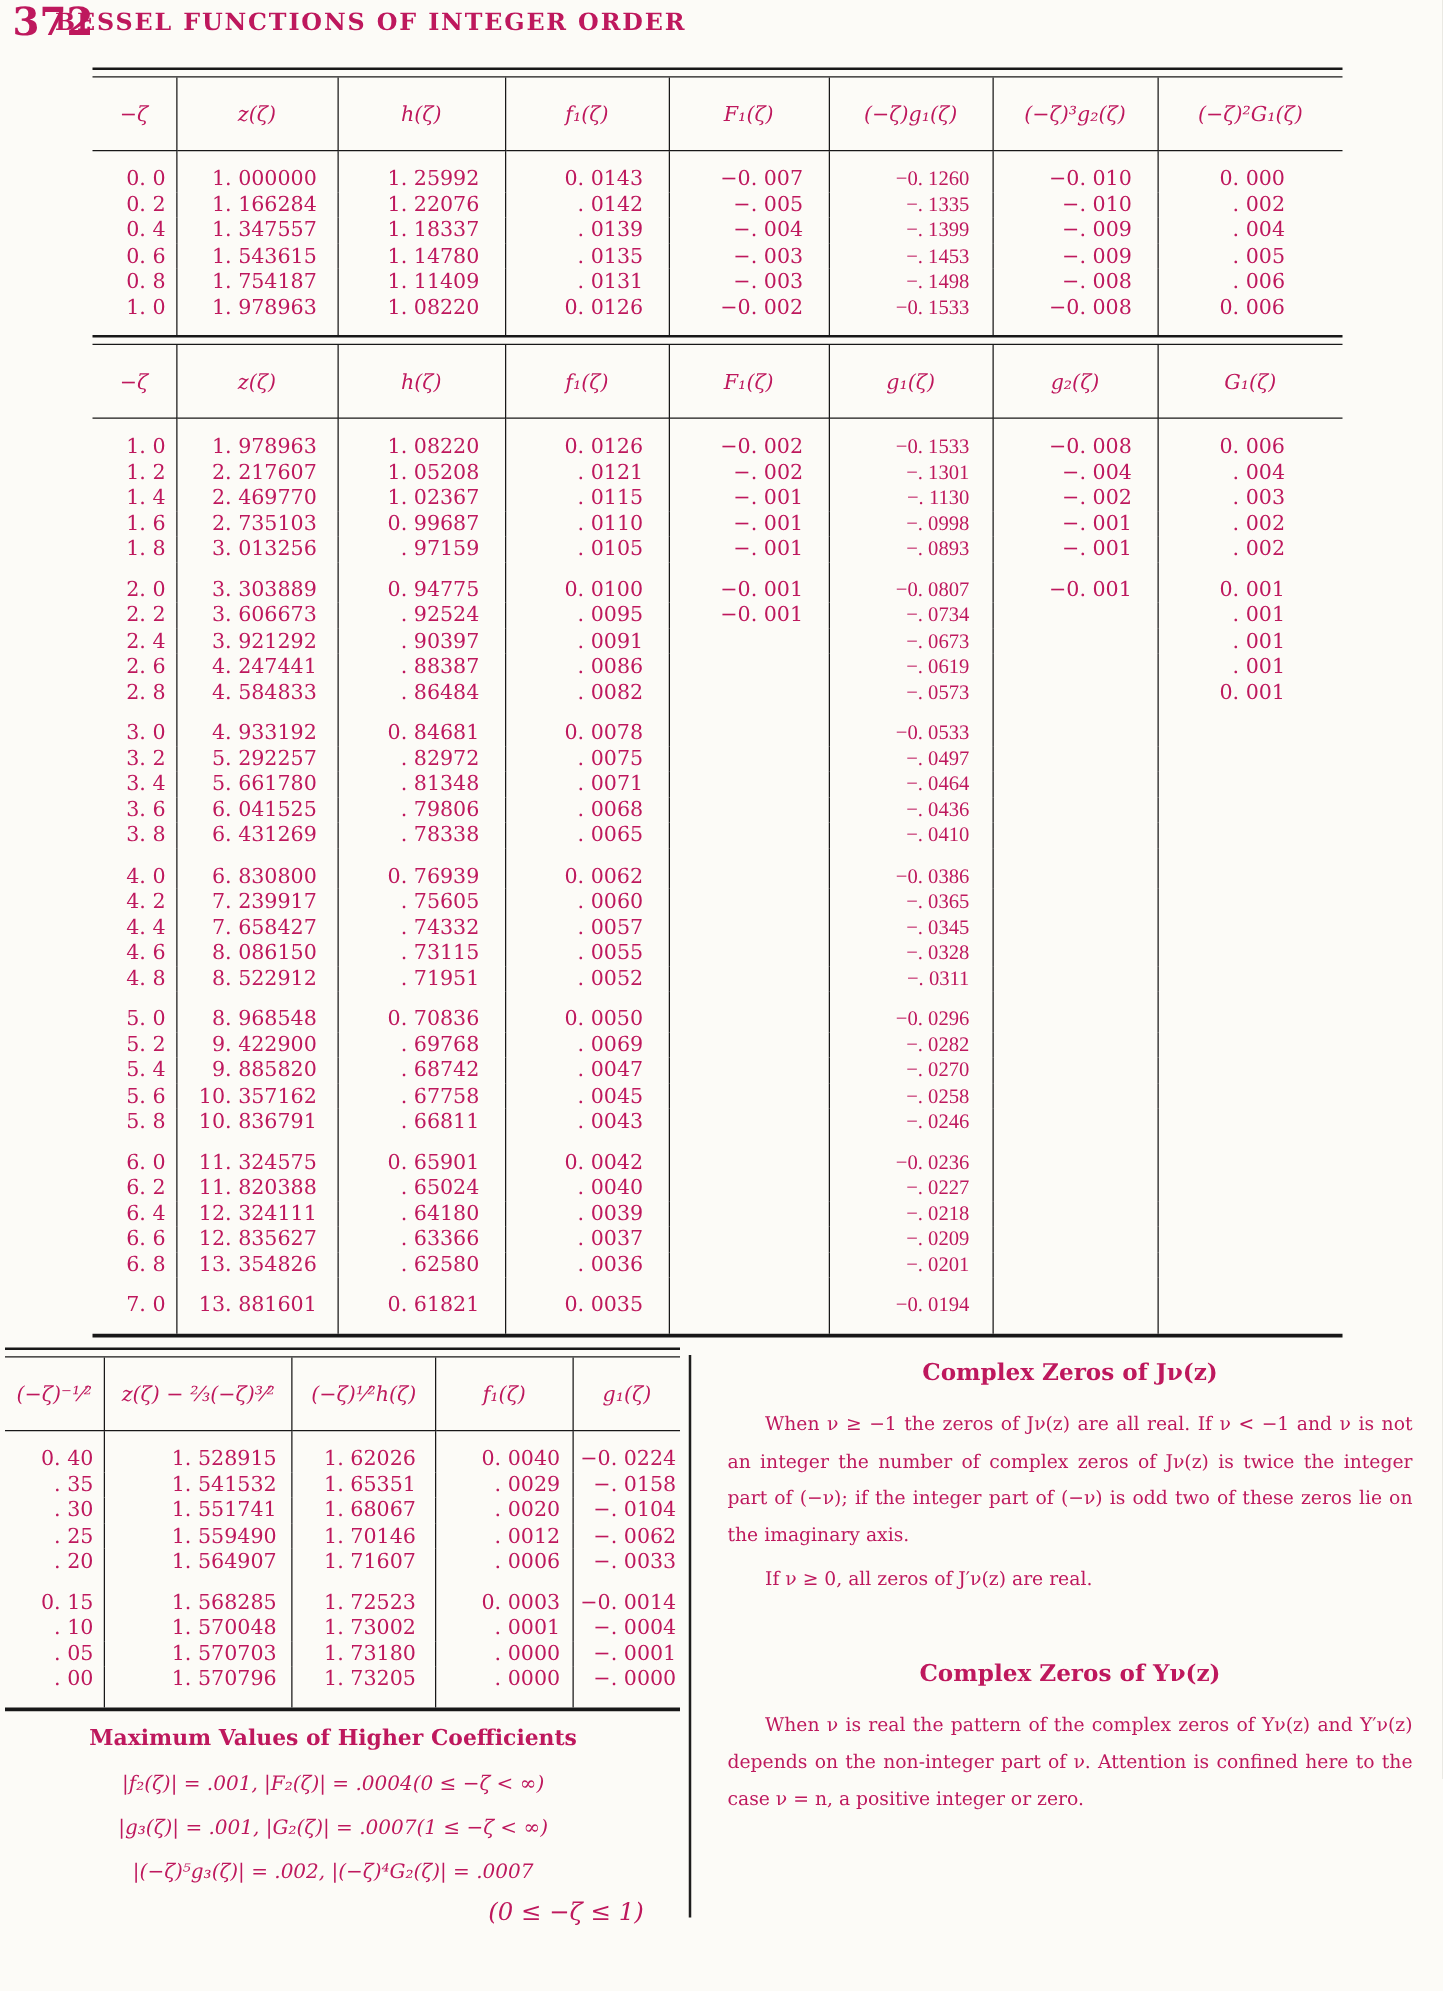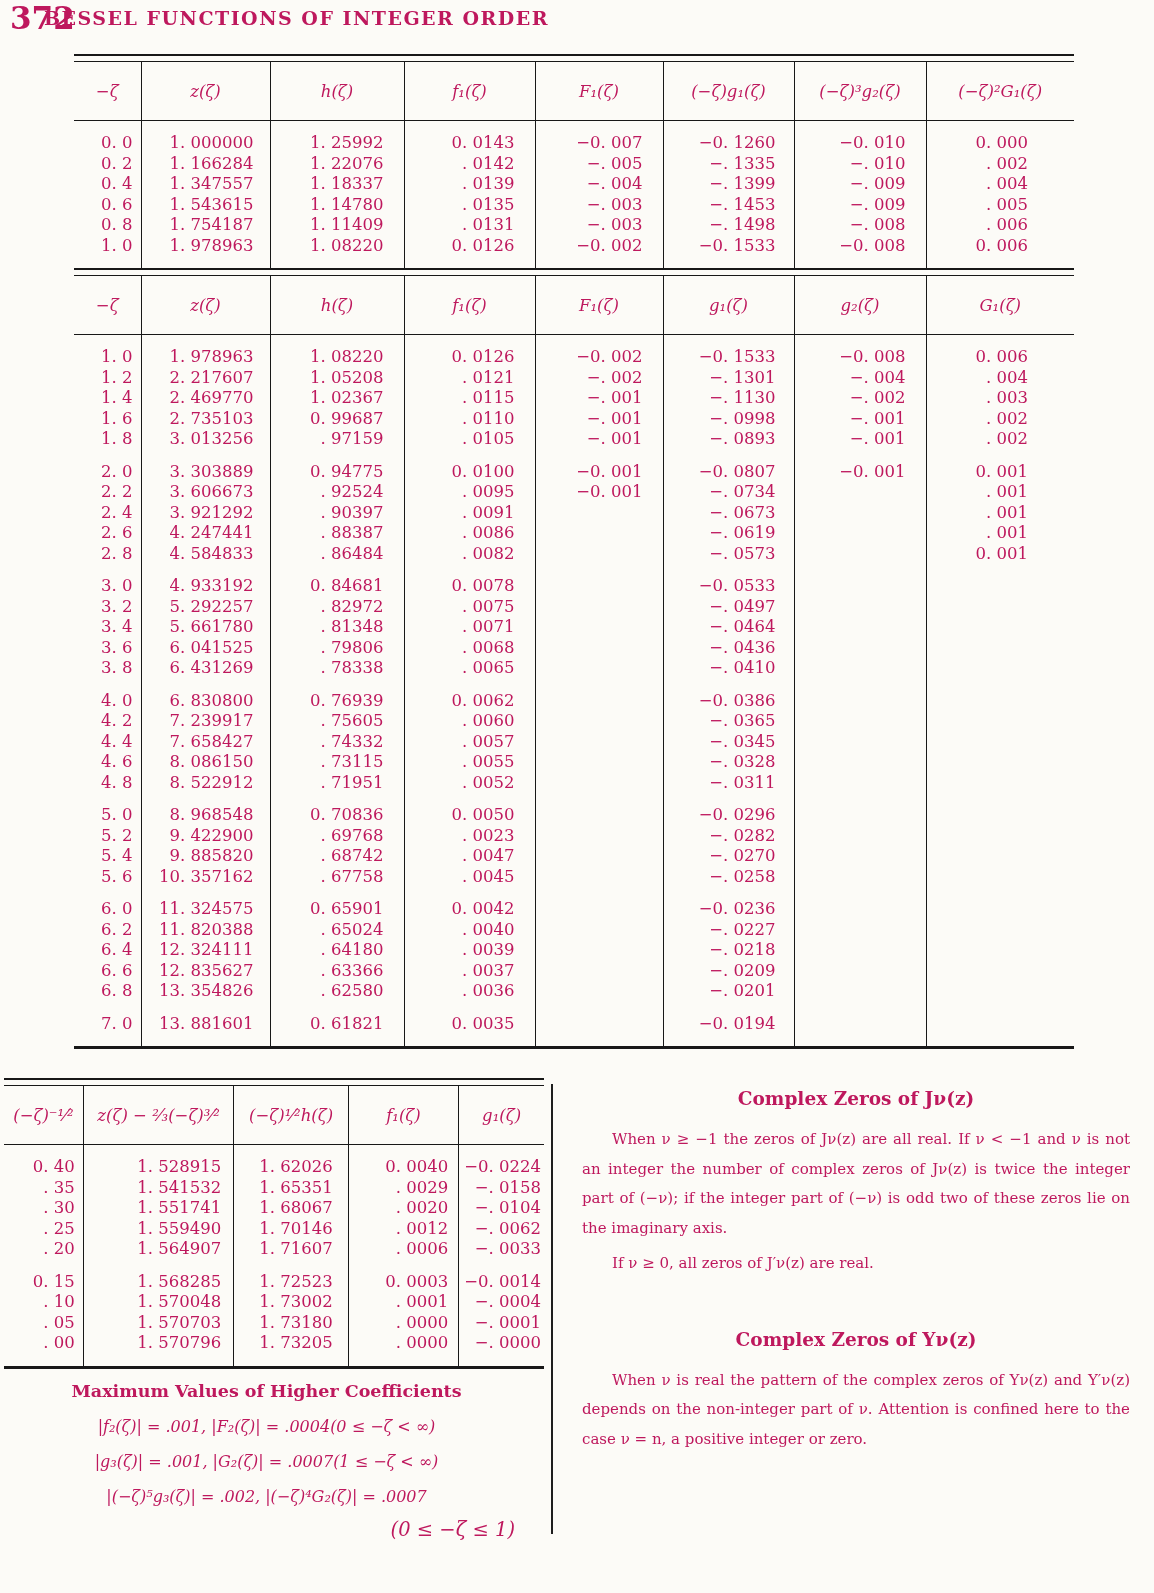--- a/index.html
+++ b/index.html
@@ -29,21 +29,21 @@
   }
   table.data tbody tr:first-child td { padding-top:12px; }
   table.data tbody:last-child tr:last-child td { padding-bottom:12px; }
 
   
   .bessel-table td:nth-child(1) { padding-right:8px; }
   .bessel-table td:nth-child(2) { padding-right:16px; }
   .bessel-table td:nth-child(3) { padding-right:20px; }
   .bessel-table td:nth-child(4) { padding-right:20px; }
   .bessel-table td:nth-child(5) { padding-right:20px;margin-top:43px; }
-  .bessel-table td:nth-child(6) { padding-right:18px; }
+  .bessel-table td:nth-child(6) { padding-right:18px;font-family:Liberation Serif, serif; }
   .bessel-table td:nth-child(7) { padding-right:20px; }
   .bessel-table td:nth-child(8) { padding-right:46px; }
 
   
   .bottom-area { position:absolute; top:1078px; left:0; width:1154px; height:515px; }
   .left-col { position:absolute; top:0; left:4px; width:540px; }
   .col-divider { position:absolute; top:6px; left:551px; width:1.6px; height:450px; background:#1e1e1e; }
   .right-col { position:absolute; top:10px; left:578px; width:556px; }
 
   .small-table td:nth-child(1) { padding-right:8px; }
@@ -404,21 +404,21 @@
             <td>0. 0050</td>
             <td></td>
             <td>−0. 0296</td>
             <td></td>
             <td></td>
           </tr>
           <tr>
             <td>5. 2</td>
             <td>9. 422900</td>
             <td>. 69768</td>
-            <td>. 0023</td>
+            <td>. 0069</td>
             <td></td>
             <td>−. 0282</td>
             <td></td>
             <td></td>
           </tr>
           <tr>
             <td>5. 4</td>
             <td>9. 885820</td>
             <td>. 68742</td>
             <td>. 0047</td>
@@ -427,20 +427,30 @@
             <td></td>
             <td></td>
           </tr>
           <tr>
             <td>5. 6</td>
             <td>10. 357162</td>
             <td>. 67758</td>
             <td>. 0045</td>
             <td></td>
             <td>−. 0258</td>
+            <td></td>
+            <td></td>
+          </tr>
+          <tr>
+            <td>5. 8</td>
+            <td>10. 836791</td>
+            <td>. 66811</td>
+            <td>. 0043</td>
+            <td></td>
+            <td>−. 0246</td>
             <td></td>
             <td></td>
           </tr>
         </tbody>
         <tbody>
           <tr>
             <td>6. 0</td>
             <td>11. 324575</td>
             <td>0. 65901</td>
             <td>0. 0042</td>

